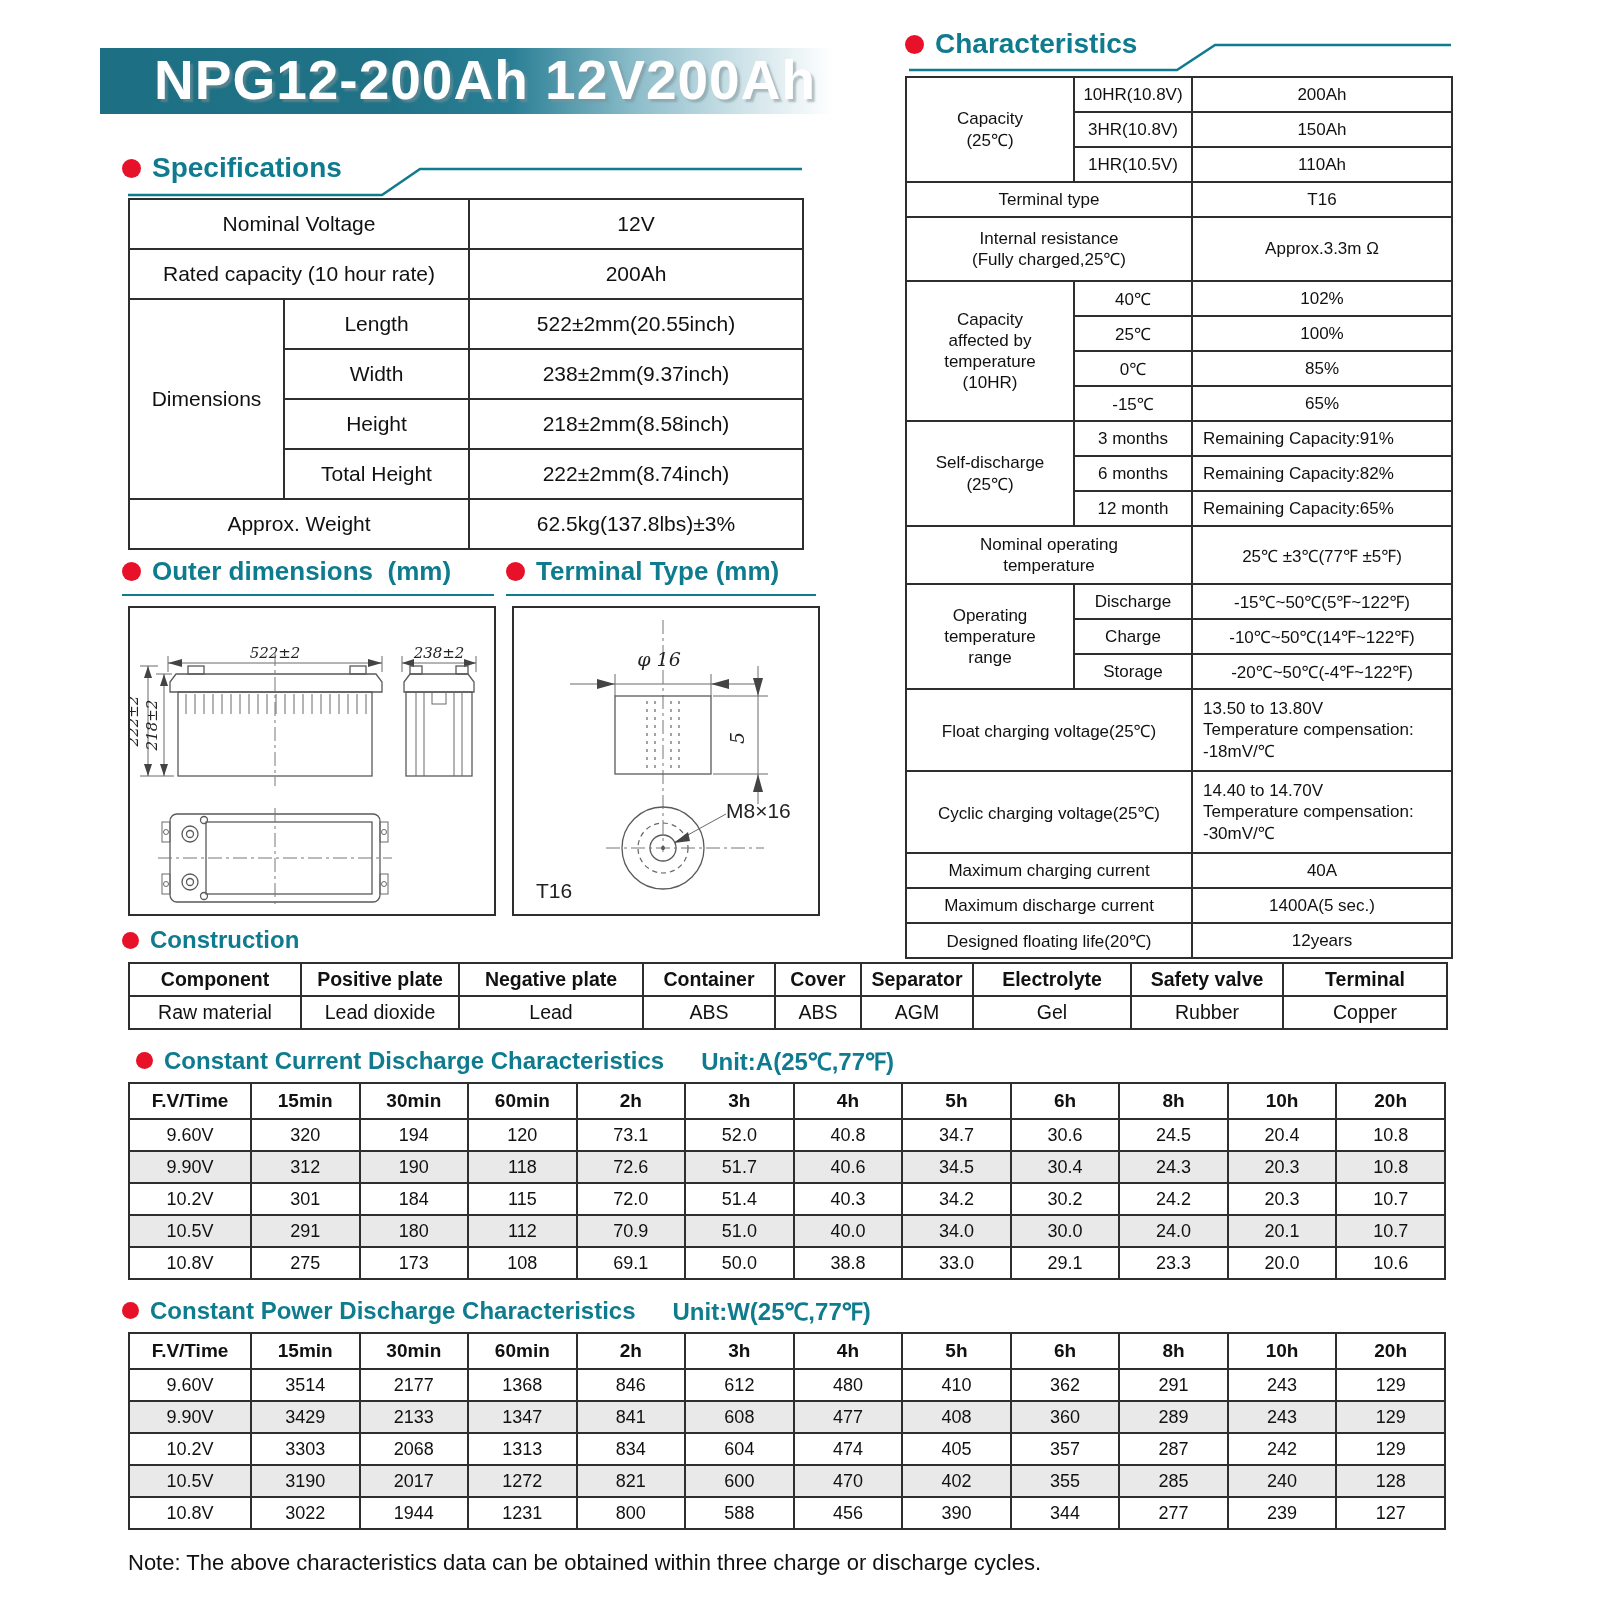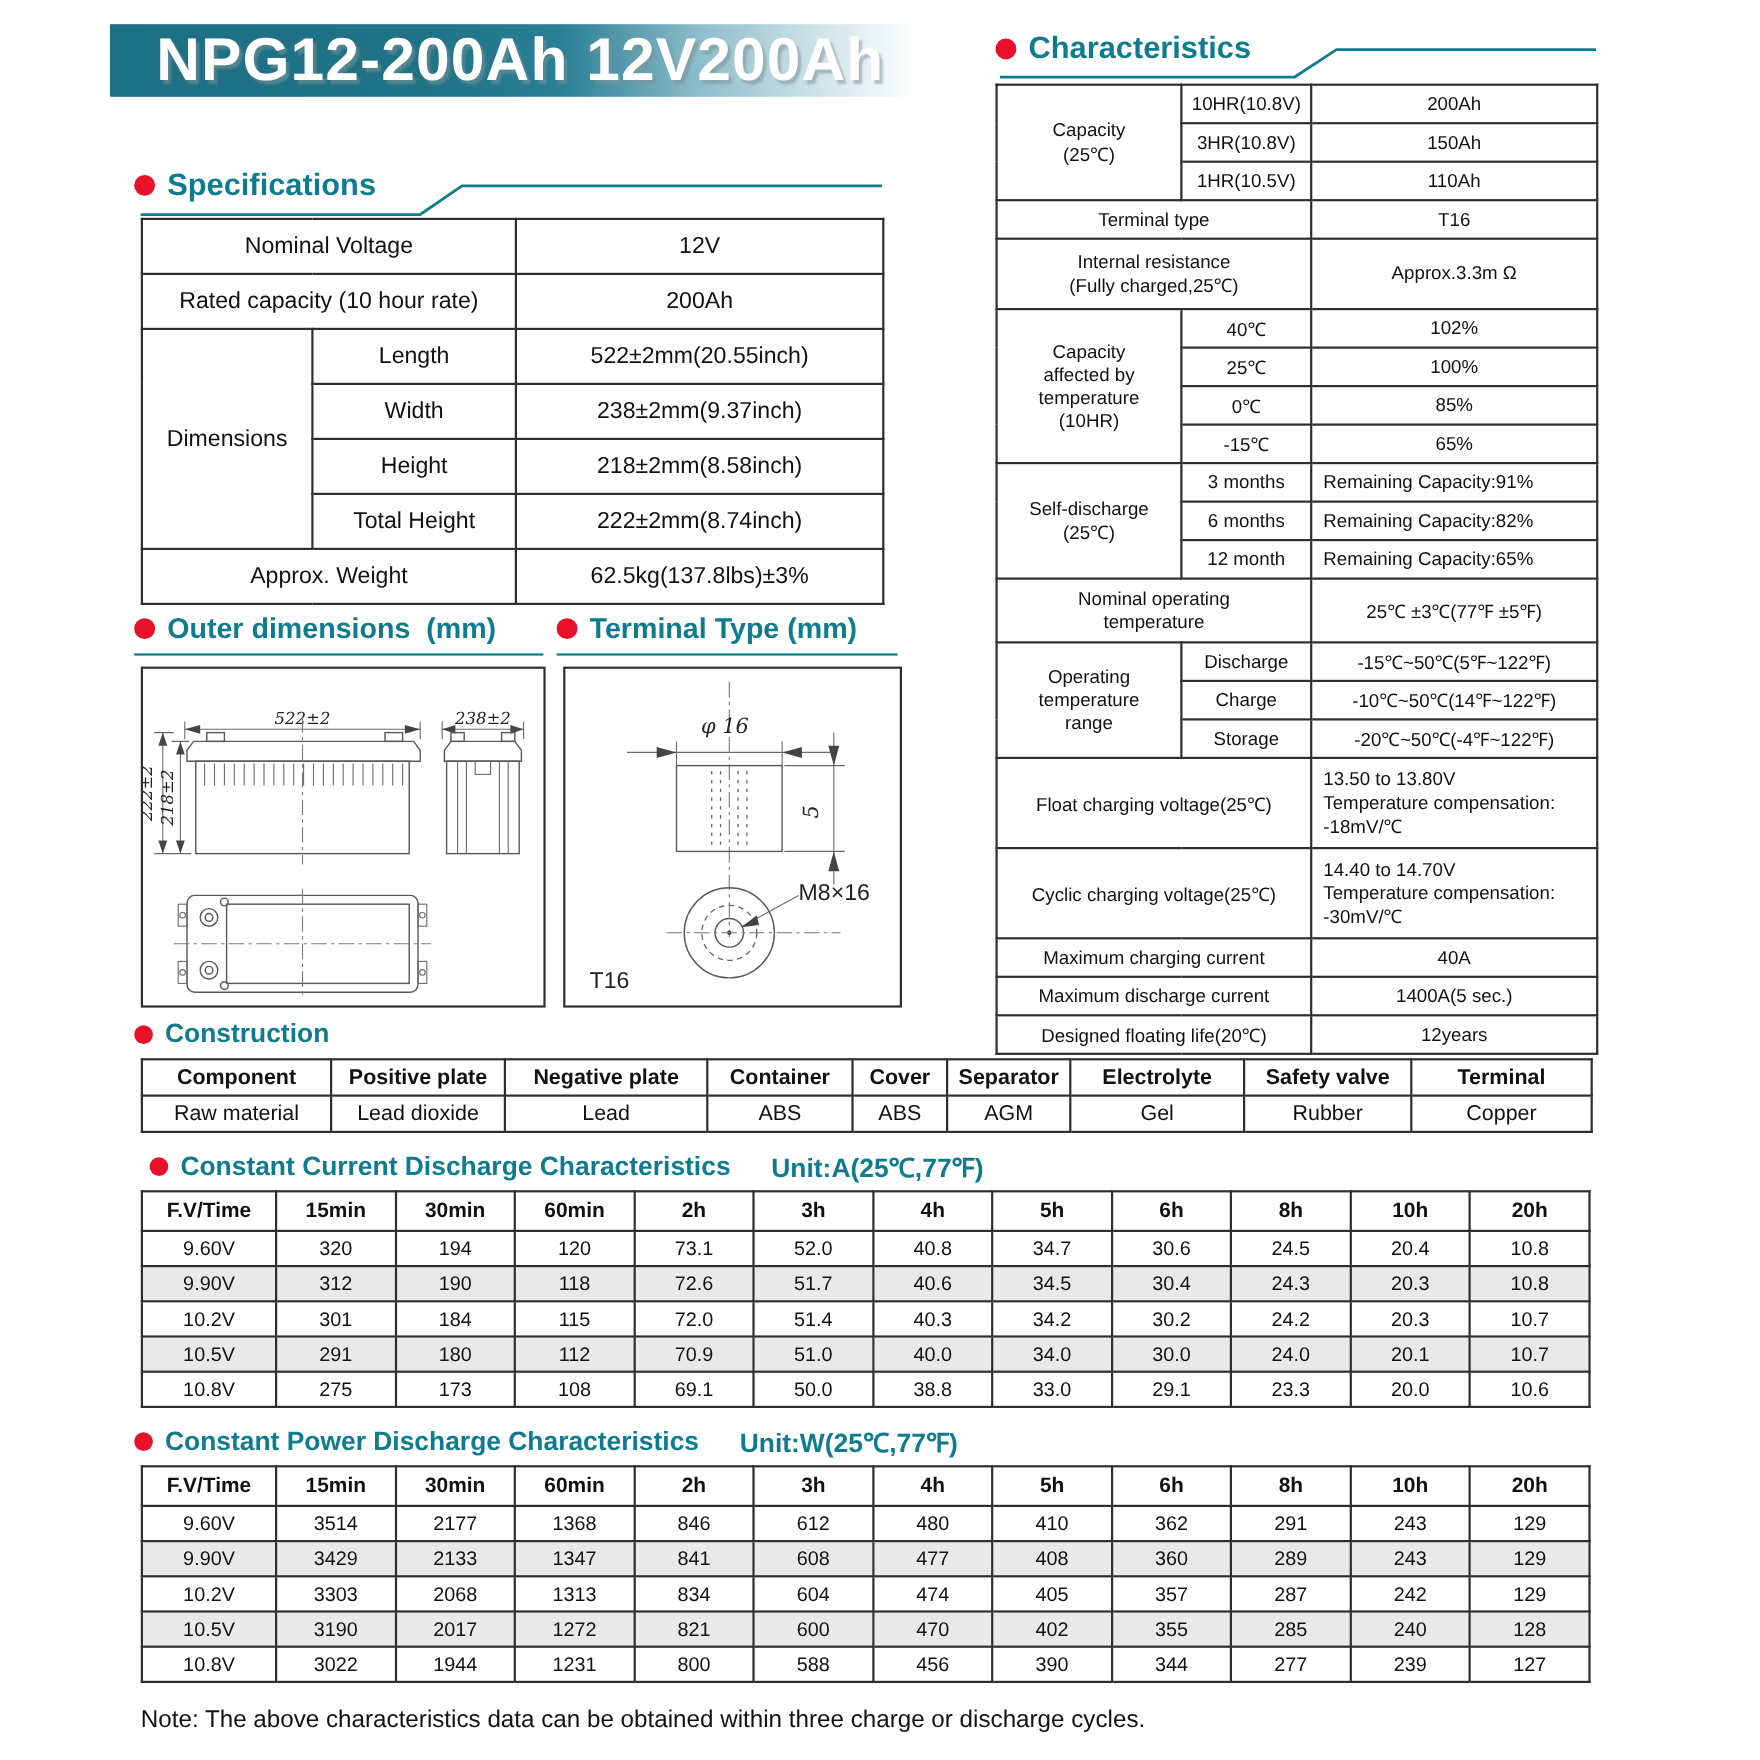--- a/index.html
+++ b/index.html
@@ -1,22 +1,22 @@
 <!DOCTYPE html>
 <html><head>
 <meta charset="utf-8">
 <style>
   html,body{margin:0;padding:0;background:#fff;}
   .page{position:relative;width:1600px;height:1600px;background:#ffffff;
         font-family:"Liberation Sans",sans-serif;color:#111;overflow:hidden;}
 
   
-  .title{position:absolute;left:100px;top:22px;width:748px;height:66px;box-sizing:border-box;
+  .title{position:absolute;left:100px;top:48px;width:748px;height:66px;box-sizing:border-box;
          background:linear-gradient(90deg,#1d6f83 0%,#207387 38%,#2a7f95 55%,#8fbecb 72%,#cfe3e9 86%,#ffffff 98%);
-         color:#ffffff;font-size:55px;font-weight:bold;line-height:64px;padding-left:42px;
+         color:#ffffff;font-size:55px;font-weight:bold;line-height:64px;padding-left:54px;
          letter-spacing:1px;white-space:nowrap;
          text-shadow:3px 3px 2px rgba(125,145,152,0.55);}
 
   
   .sec{position:absolute;display:flex;align-items:center;gap:11px;}
   .dot{width:19px;height:19px;border-radius:50%;flex:none;}
   .sec .t{color:#0f7b8e;font-weight:bold;font-size:28px;white-space:pre;}
   .sec.small .t{font-size:24px;}
   .sec .unit{margin-left:26px;}
   .tabline{position:absolute;}

